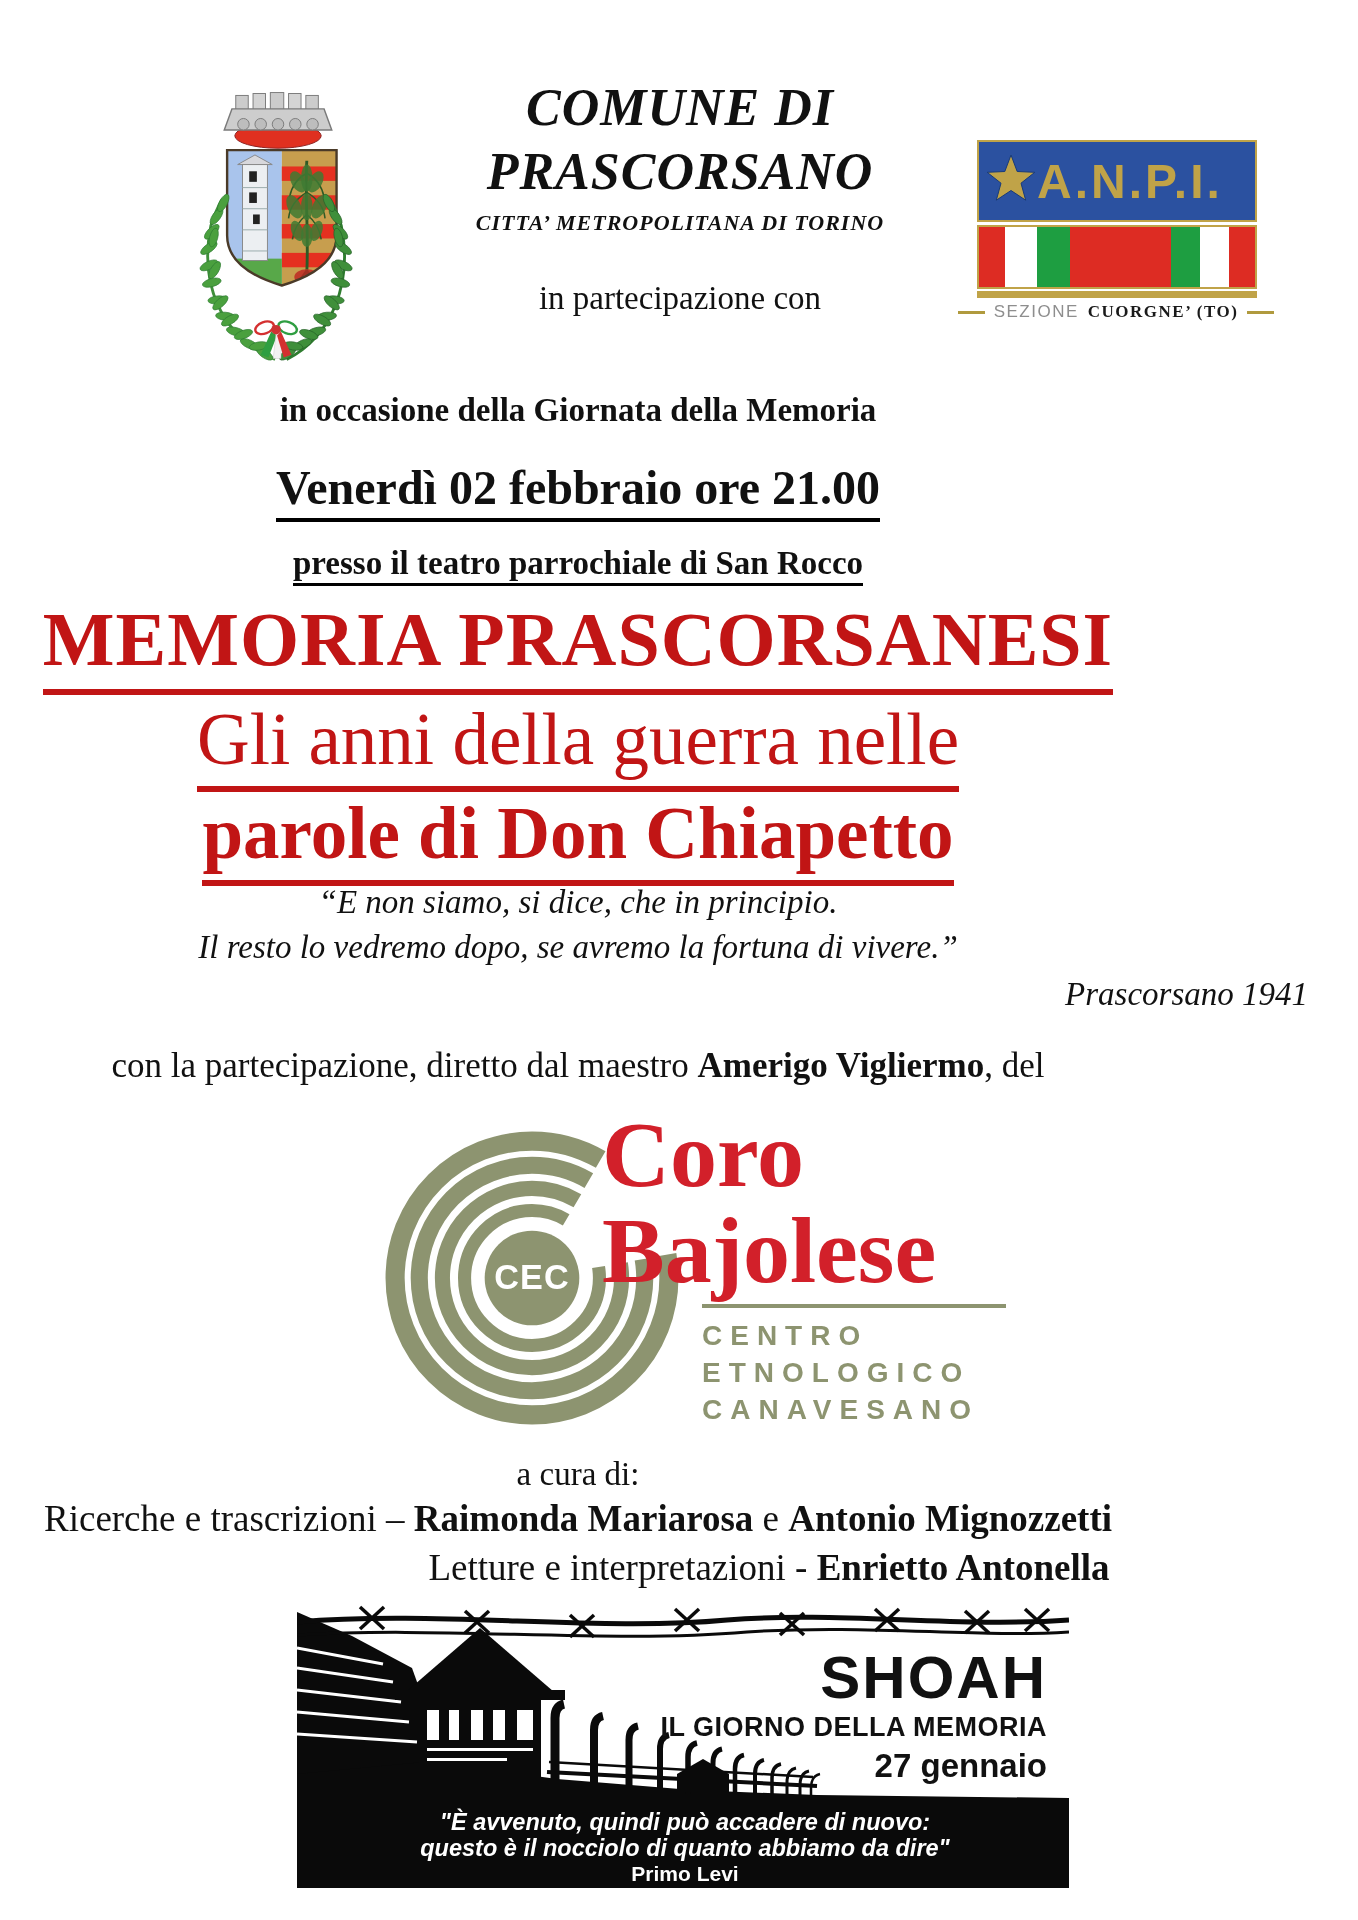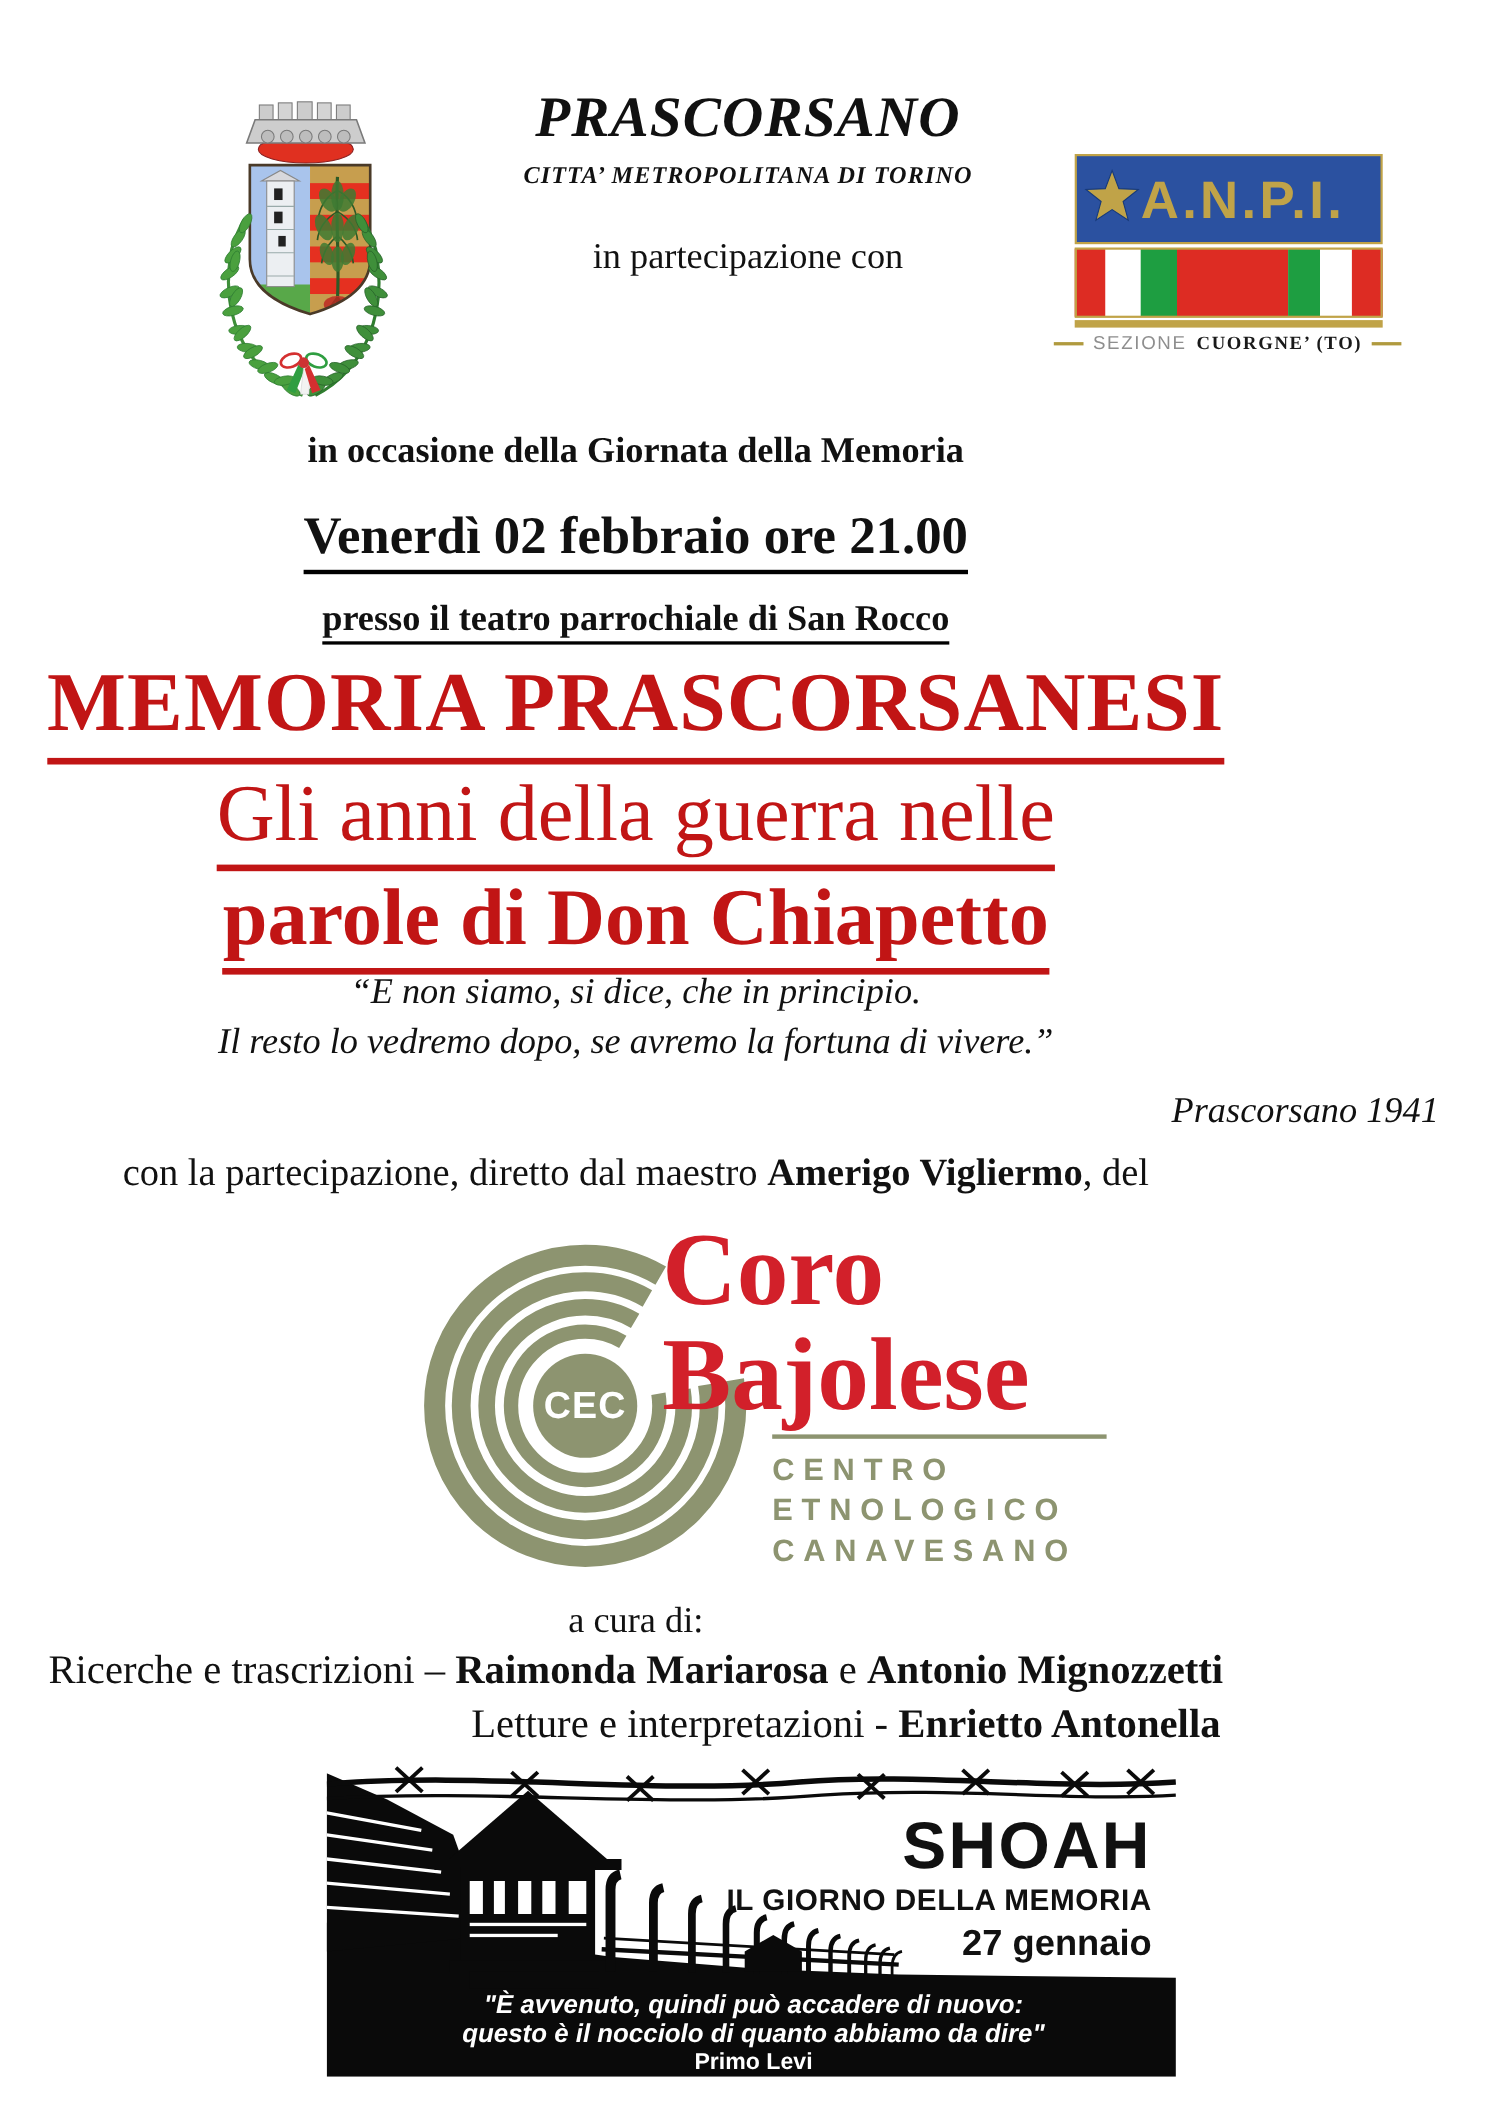--- a/index.html
+++ b/index.html
@@ -25,21 +25,21 @@
   .venerdi span{display:inline-block;border-bottom:4px solid #000;padding-bottom:3px;}
   .presso{top:545px;font-size:33px;font-weight:bold;}
   .presso span{display:inline-block;border-bottom:3px solid #000;padding-bottom:1px;}
   .t1{top:596px;font-size:76px;font-weight:bold;color:#c11515;letter-spacing:1px;}
   .t1 span{display:inline-block;border-bottom:6px solid #c11515;padding-bottom:6px;}
   .t2{top:698px;font-size:73px;font-weight:normal;color:#c11515;}
   .t3{top:792px;font-size:73px;font-weight:bold;color:#c11515;}
   .t2 span,.t3 span{display:inline-block;border-bottom:6px solid #c11515;padding-bottom:4px;}
   .q1{top:884px;font-size:33px;font-style:italic;}
   .q2{top:929px;font-size:33px;font-style:italic;}
-  .attrib{position:absolute;left:0;top:976px;width:1308px;text-align:right;font-size:33px;font-style:italic;margin-top:16px;}
+  .attrib{position:absolute;left:0;top:976px;width:1308px;text-align:right;font-size:33px;font-style:italic;}
   .particip{top:1046px;font-size:35px;}
   
   .coro-name{position:absolute;left:602px;top:1106px;font-size:94px;line-height:96px;font-weight:bold;
              color:#d2202a;letter-spacing:0px;}
   .coro-divider{position:absolute;left:702px;top:1304px;width:304px;height:4px;background:#8d9470;}
   .coro-org{position:absolute;left:702px;top:1317px;font-family:"Liberation Sans","DejaVu Sans",sans-serif;
             font-size:28px;font-weight:bold;color:#8d9470;letter-spacing:8px;line-height:37px;}
   
   .acura{top:1456px;font-size:33px;}
   .ricerche{top:1497px;font-size:37px;}
@@ -160,20 +160,21 @@
         <ellipse cx="110" cy="256" rx="10" ry="6" fill="none" stroke="#2f9e41" stroke-width="2.5" transform="rotate(20 110 256)"></ellipse>
         <path d="M93,260 L82,284 L90,287 L99,264 Z" fill="#2f9e41"></path>
         <path d="M98,262 L95,288 L103,288 L104,263 Z" fill="#f2f2f2" stroke="#c9c9c9" stroke-width="0.5"></path>
         <path d="M103,260 L114,284 L106,287 L99,264 Z" fill="#d43030"></path>
         <circle cx="98" cy="258" r="5" fill="#cc3333"></circle>
       </g>
     </g>
   </svg>
 
   <div class="hdr-center">
+    <div class="hdr-line">COMUNE DI</div>
     <div class="hdr-line">PRASCORSANO</div>
     <div class="hdr-sub">CITTA’ METROPOLITANA DI TORINO</div>
     <div class="hdr-collab">in partecipazione con</div>
   </div>
 
   <svg class="abs" style="left:976px;top:140px;" width="282" height="158" viewBox="0 0 280 158">
     <rect x="1" y="1" width="278" height="80" fill="#2b51a0" stroke="#c0a348" stroke-width="2"></rect>
     <polygon points="34,15 40.2,31.5 57.8,32.3 44,43.2 48.7,60.2 34,50.5 19.3,60.2 24,43.2 10.2,32.3 27.8,31.5" fill="#c0a348" stroke="#173a7a" stroke-width="1"></polygon>
     <text x="60" y="58" font-family="Liberation Sans, DejaVu Sans, sans-serif" font-size="48" font-weight="bold" fill="#c0a348" letter-spacing="3">A.N.P.I.</text>
     <g>

